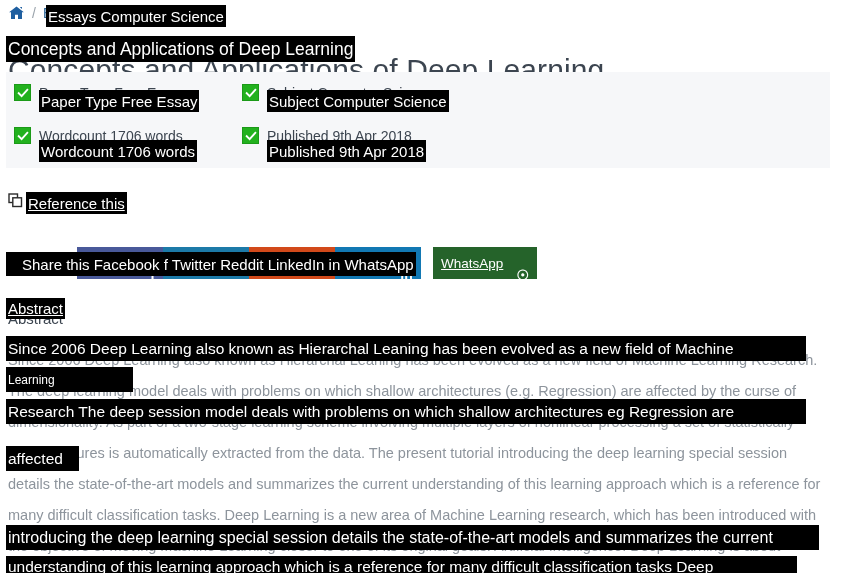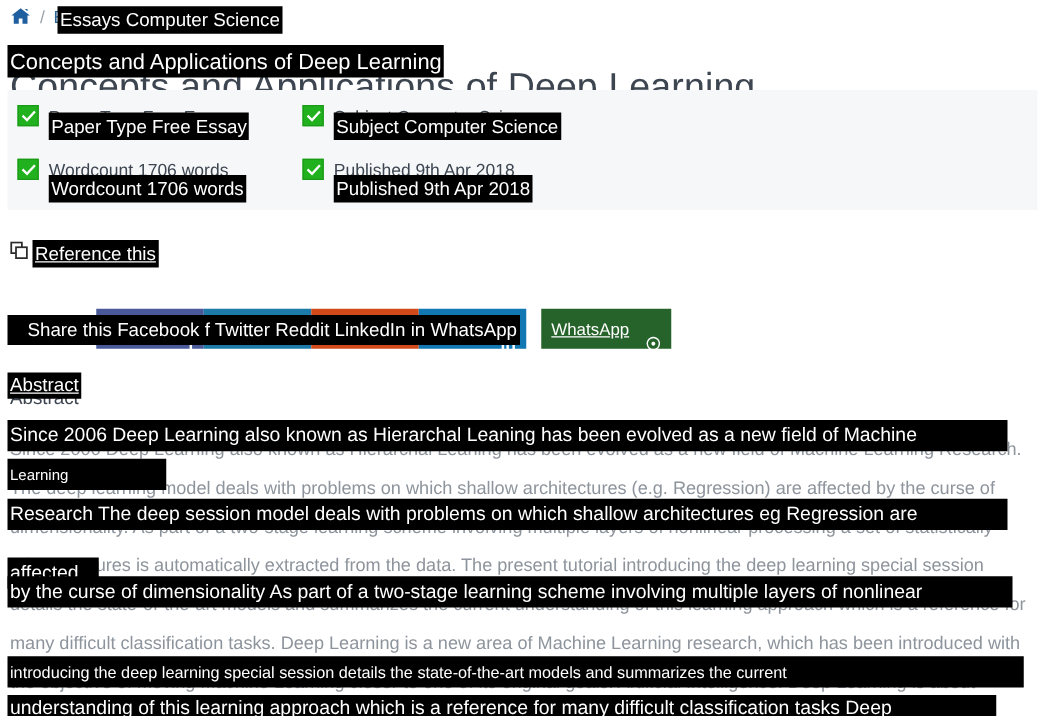--- a/index.html
+++ b/index.html
@@ -129,21 +129,21 @@
   .o-share   { left: 6px;   top: 252px; height: 24px; font-size: 15px; padding-left: 16px; }
   
   .o-abs     { left: 6px;   top: 298px; height: 21px; font-size: 15px; }
   
   .o-b1      { left: 6px;   top: 336px; width: 800px; height: 25px; font-size: 15.5px; }
   .o-b2      { left: 6px;   top: 367px; width: 127px; height: 25px; font-size: 12px; }
   .o-b3      { left: 6px;   top: 399px; width: 800px; height: 25px; font-size: 15.5px; }
   .o-b4      { left: 6px;   top: 430px; width: 73px;  height: 25px; font-size: 15.5px; margin-top: 16px; }
   .o-b5      { left: 6px;   top: 461px; width: 804px; height: 25px; font-size: 15.5px; }
   .o-b6      { left: 6px;   top: 493px; width: 801px; height: 25px; font-size: 15.5px; }
-  .o-b7      { left: 6px;   top: 525px; width: 813px; height: 25px; font-size: 13px; }
+  .o-b7      { left: 6px;   top: 525px; width: 813px; height: 25px; font-size: 16px; }
   .o-b8      { left: 6px;   top: 556px; width: 791px; height: 22px; font-size: 15.5px; }
 </style>
 </head>
 <body>
 
 <div id="page">
 
   <div class="underlay">
 
     <div class="breadcrumb">
@@ -245,18 +245,17 @@
     <div class="ovl o-ref ovl-underline">Reference this</div>
 
     <div class="ovl o-share">Share this Facebook f Twitter Reddit LinkedIn in WhatsApp</div>
 
     <div class="ovl o-abs ovl-underline">Abstract</div>
 
     <div class="ovl o-b1">Since 2006 Deep Learning also known as Hierarchal Leaning has been evolved as a new field of Machine</div>
     <div class="ovl o-b2">Learning</div>
     <div class="ovl o-b3">Research The deep session model deals with problems on which shallow architectures eg Regression are</div>
     <div class="ovl o-b4">affected</div>
-    <div class="ovl o-b5">by the curse of dimensionality As part of a two-stage learning scheme involving multiple layers of nonlinear</div>
     <div class="ovl o-b7">introducing the deep learning special session details the state-of-the-art models and summarizes the current</div>
     <div class="ovl o-b8">understanding of this learning approach which is a reference for many difficult classification tasks Deep</div>
   </div>
 
 </div>
 
 </body></html>

